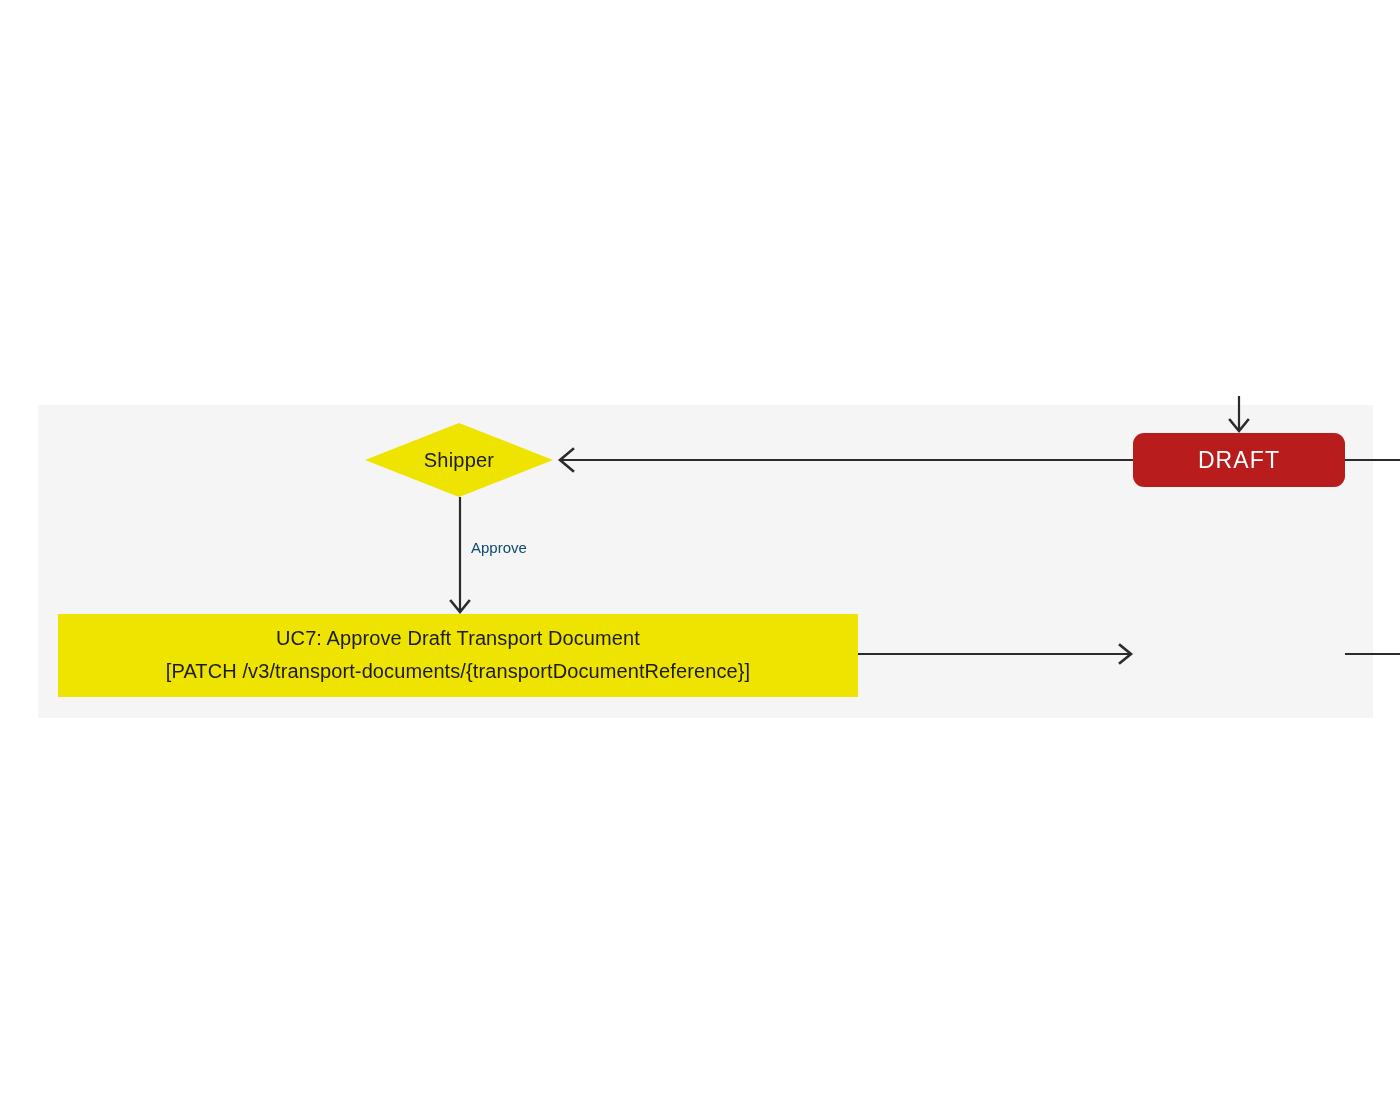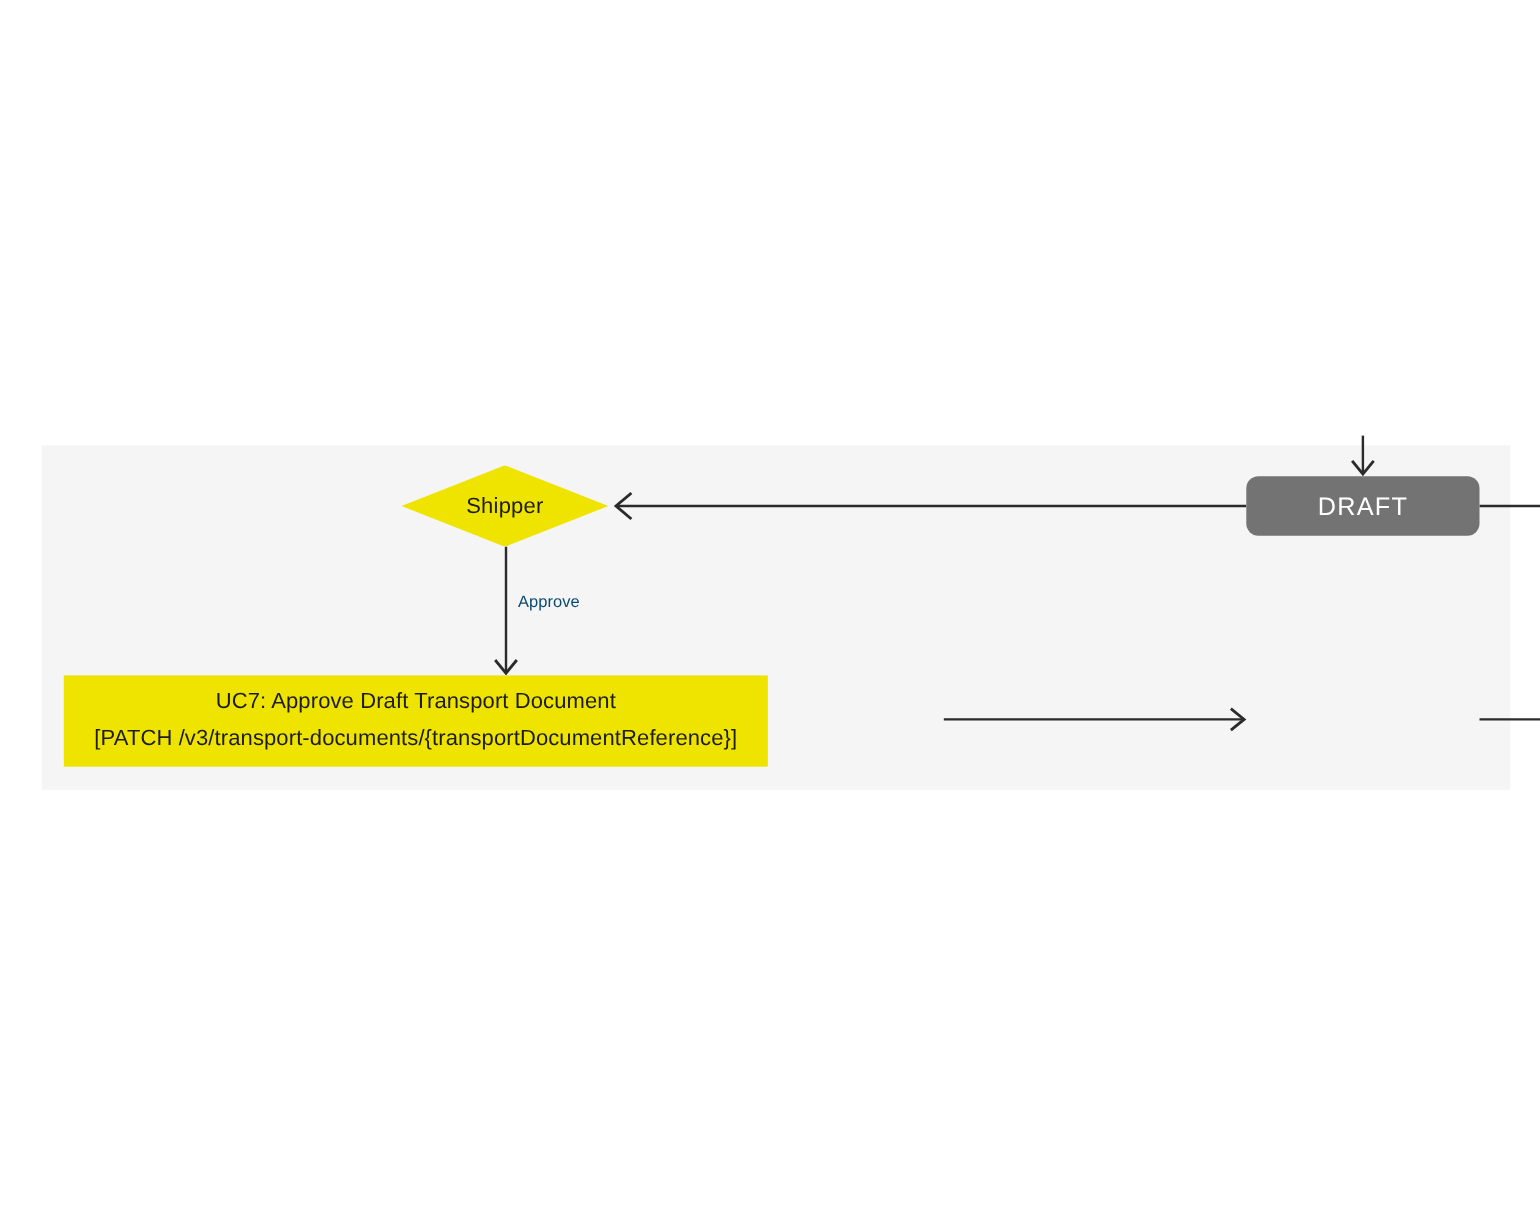--- a/index.html
+++ b/index.html
@@ -64,21 +64,21 @@
     font-size: 20px;
     color: #1c1c1c;
     letter-spacing: .2px;
   }
 
   
   .usecase {
     position: absolute;
     left: 58px;
     top: 614px;
-    width: 640px;
+    width: 800px;
     height: 83px;
     background: #efe300;
     display: flex;
     flex-direction: column;
     align-items: center;
     justify-content: center;
     color: #1c1c1c;
     line-height: 1.28;
   }
   .usecase .uc-title {
@@ -87,21 +87,21 @@
   }
   .usecase .uc-api {
     font-size: 20px;
     letter-spacing: .1px;
     margin-top: 7px;
   }
 
   
   .state {
     position: absolute;
-    background: #737373;
+    background: #b91c1c;
     border-radius: 11px;
     display: flex;
     align-items: center;
     justify-content: center;
     color: #ffffff;
     font-size: 23px;
     letter-spacing: 1.1px;
   }
   .state-draft {
     left: 1133px;

